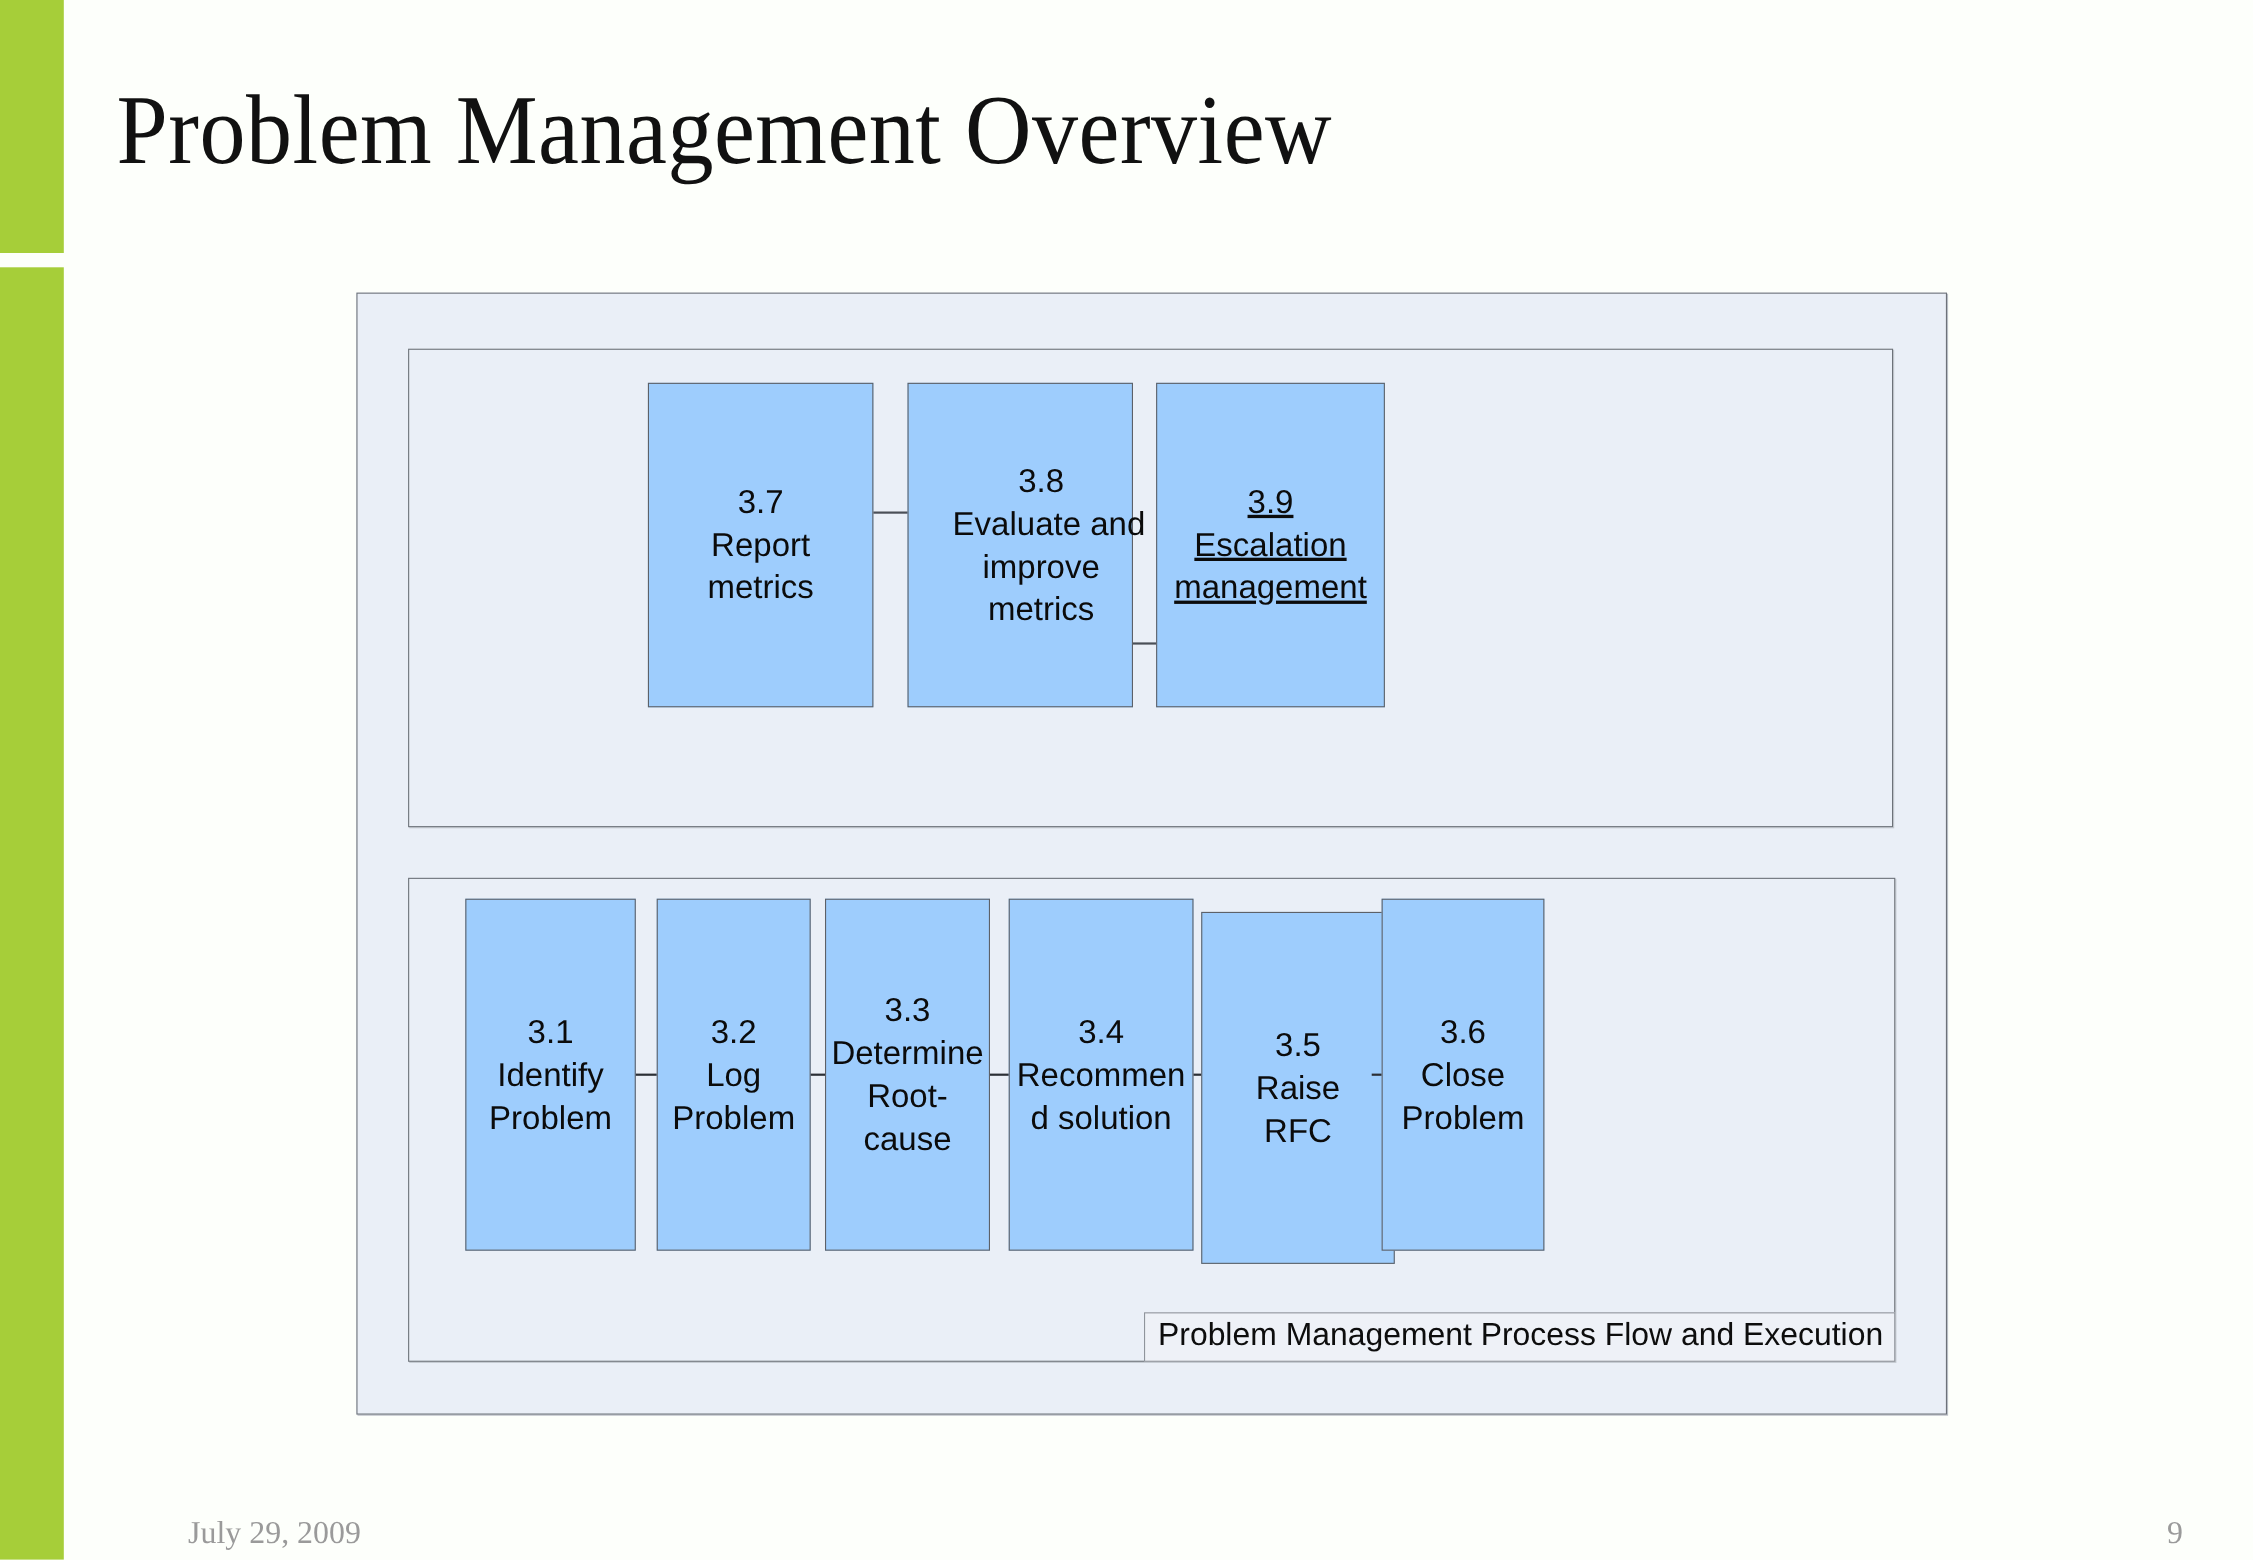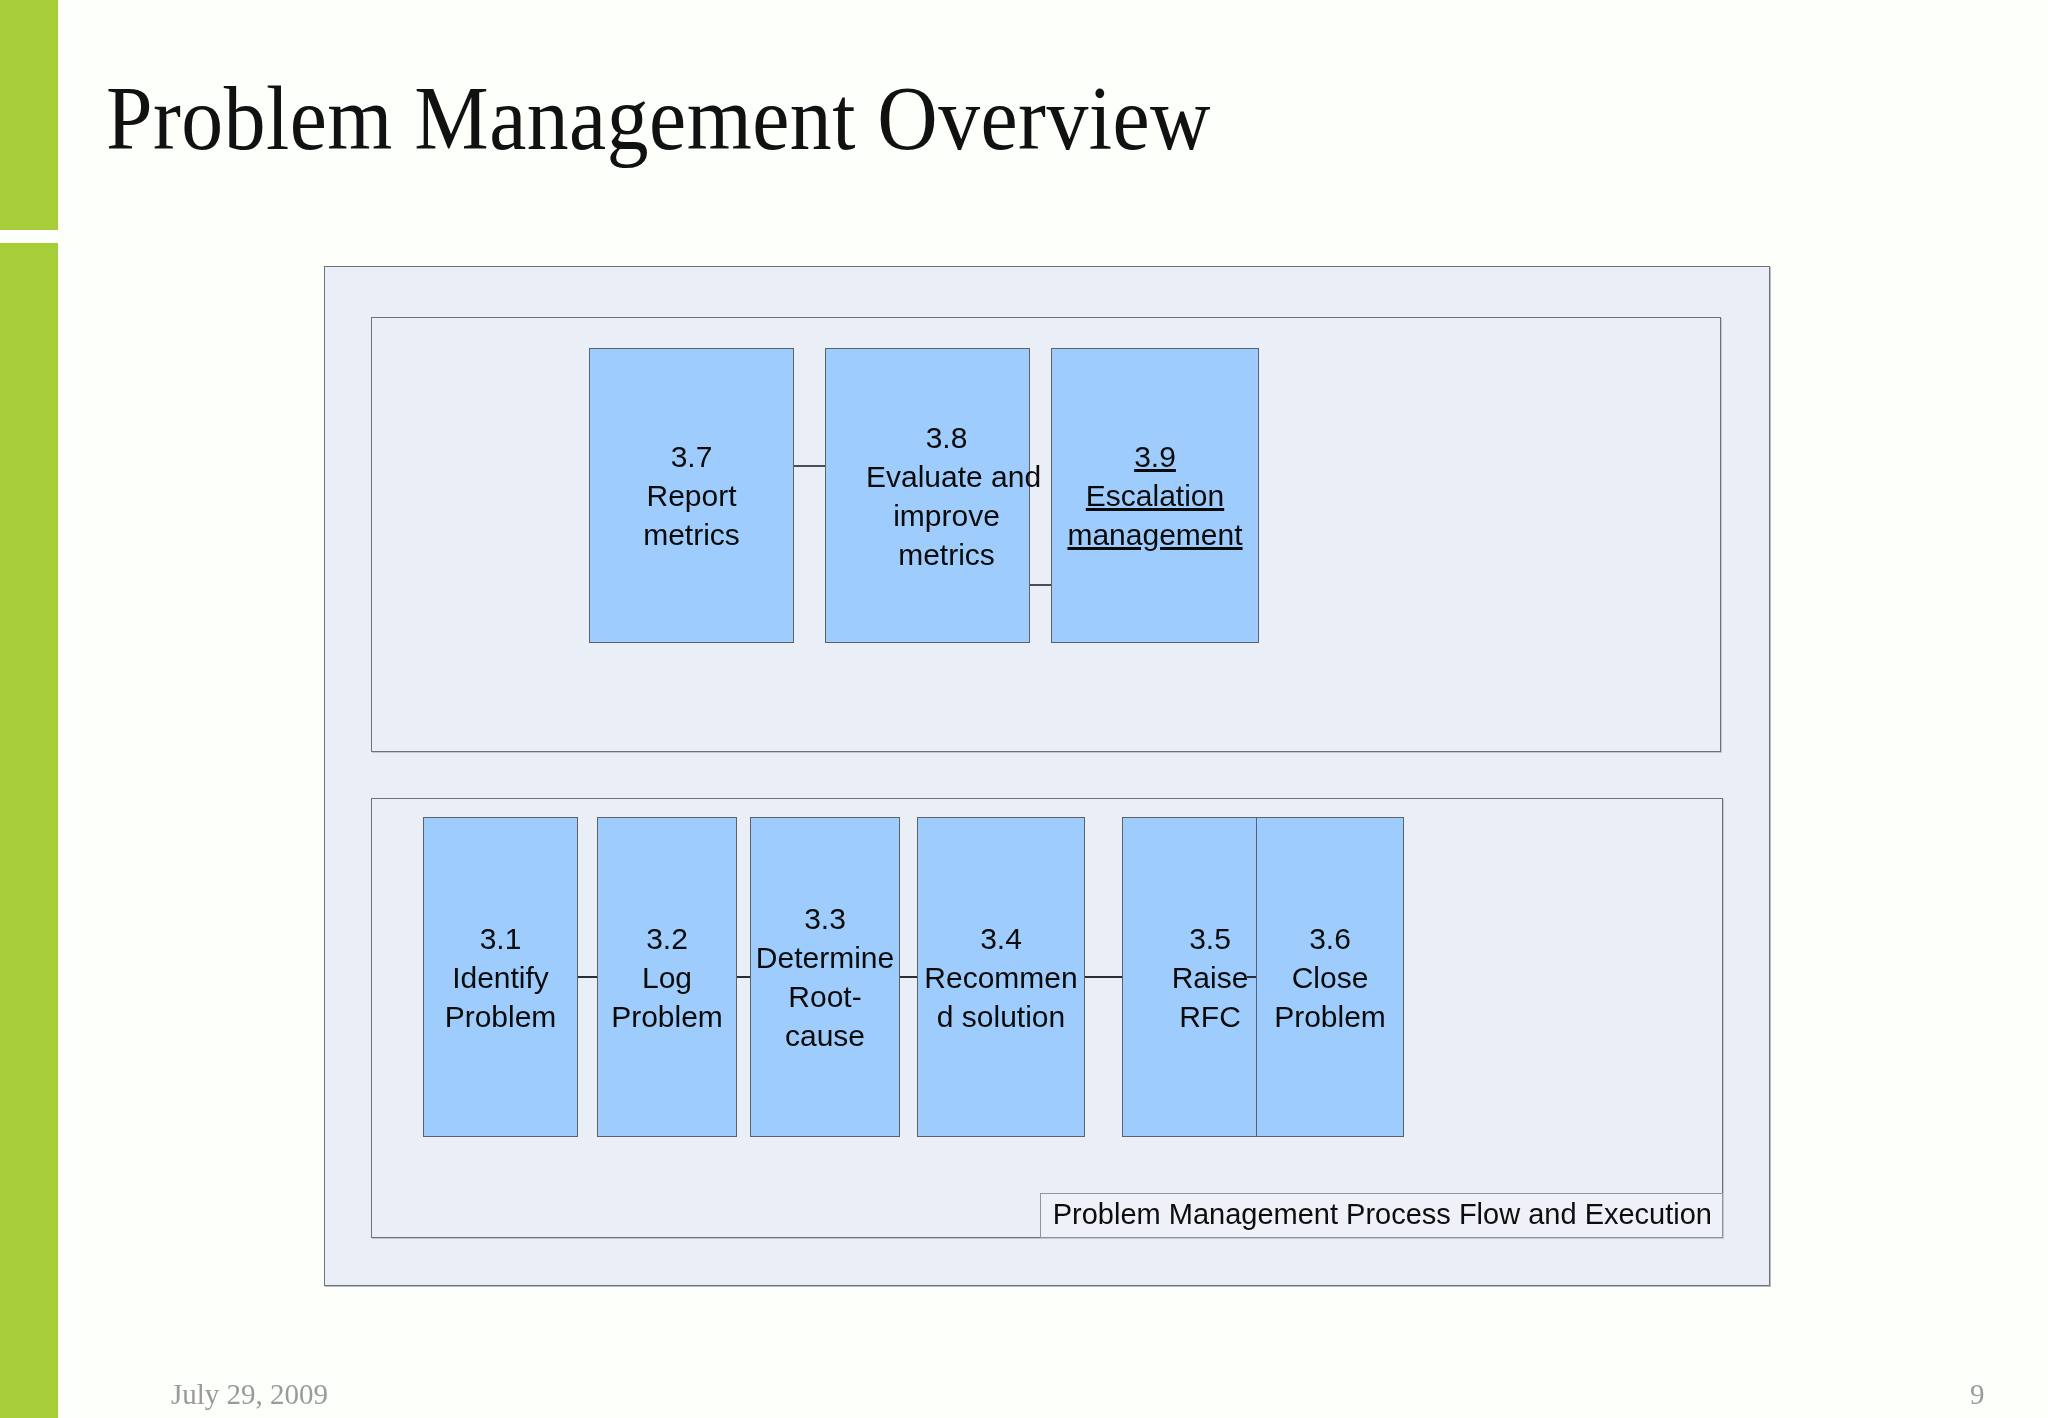--- a/index.html
+++ b/index.html
@@ -216,21 +216,21 @@
     <div class="pbox" style="left:545px; top:18px; width:168px; height:320px;">
       <span class="lines">
         <span class="ln">3.4</span>
         <span class="ln">Recommen</span>
         <span class="ln">d solution</span>
       </span>
     </div>
     <div class="conn" style="left:713px; top:177px; width:50px;"></div>
     <div class="arrow-head" style="left:759px; top:169px;"></div>
 
-    <div class="pbox" style="left:720px; top:18px; width:176px; height:320px;margin-left:30px;">
+    <div class="pbox" style="left:720px; top:30px; width:176px; height:320px;">
       <span class="lines">
         <span class="ln">3.5</span>
         <span class="ln">Raise</span>
         <span class="ln">RFC</span>
       </span>
     </div>
     <div class="conn" style="left:875px; top:177px; width:52px;"></div>
     <div class="arrow-head" style="left:923px; top:169px;"></div>
 
     <div class="pbox" style="left:884px; top:18px; width:148px; height:320px;">

